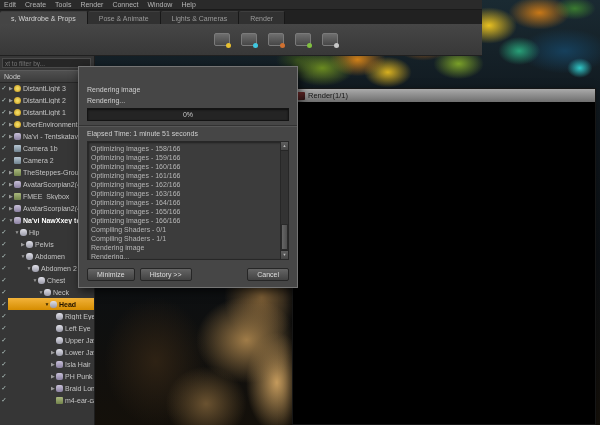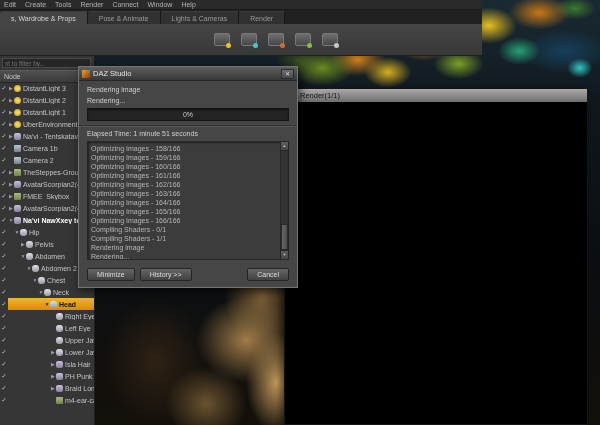--- a/index.html
+++ b/index.html
@@ -116,21 +116,21 @@
   .sc-down{bottom:0;border-top:1px solid #262626;}
   .sc-thumb{position:absolute;left:0;width:7px;height:26px;bottom:9px;
     background:linear-gradient(90deg,#666,#4e4e4e);border:1px solid #2a2a2a;box-sizing:border-box;}
   .dlg-buttons{position:absolute;left:8px;right:8px;top:201px;display:flex;gap:5px;}
   .btn{height:13px;line-height:12px;padding:0 9px;font-size:7px;color:#dedede;
     background:linear-gradient(#656565,#424242);border:1px solid #262626;border-radius:2px;
     box-sizing:border-box;white-space:nowrap;}
   .btn-cancel{margin-left:auto;}
 
   
-  .render-window{position:absolute;left:284px;top:88px;width:304px;height:337px;z-index:4;
+  .render-window{position:absolute;left:292px;top:88px;width:304px;height:337px;z-index:4;
     border:1px solid #161616;box-sizing:border-box;box-shadow:-2px 2px 8px rgba(0,0,0,.5);}
   .rw-title{height:13px;background:linear-gradient(#aaaaaa,#6e6e6e);display:flex;align-items:center;
     padding:0 4px;font-size:7.5px;color:#141414;}
   .rw-icon{width:8px;height:8px;background:linear-gradient(135deg,#8a3434,#241010);
     border-radius:1px;margin-right:3px;flex:none;}
   .rw-content{position:absolute;left:0;right:0;top:13px;bottom:0;background:#000;}
 </style>
 </head>
 <body>
 
@@ -424,25 +424,20 @@
             <span class="indent" style="width: 42px;"></span>
             <span class="arrow"></span>
             <span class="ni ni-prop"></span>
             <span class="lbl">m4-ear-cab-rt</span>
           </span>
         </div>
       </div>
   </div>
 
   <div class="dialog">
-    <div class="dlg-title">
-      <span class="dlg-icon"></span>
-      <span>DAZ Studio</span>
-      <span class="dlg-close">✕</span>
-    </div>
     <div class="dlg-line1">Rendering image</div>
     <div class="dlg-line2">Rendering...</div>
     <div class="progress">0%</div>
     <div class="dlg-sep"></div>
     <div class="elapsed">Elapsed Time:  1 minute 51 seconds</div>
     <div class="dlg-log">
       <div class="log-lines">
           <div class="log-line">Optimizing Images - 158/166</div>
           <div class="log-line">Optimizing Images - 159/166</div>
           <div class="log-line">Optimizing Images - 160/166</div>

